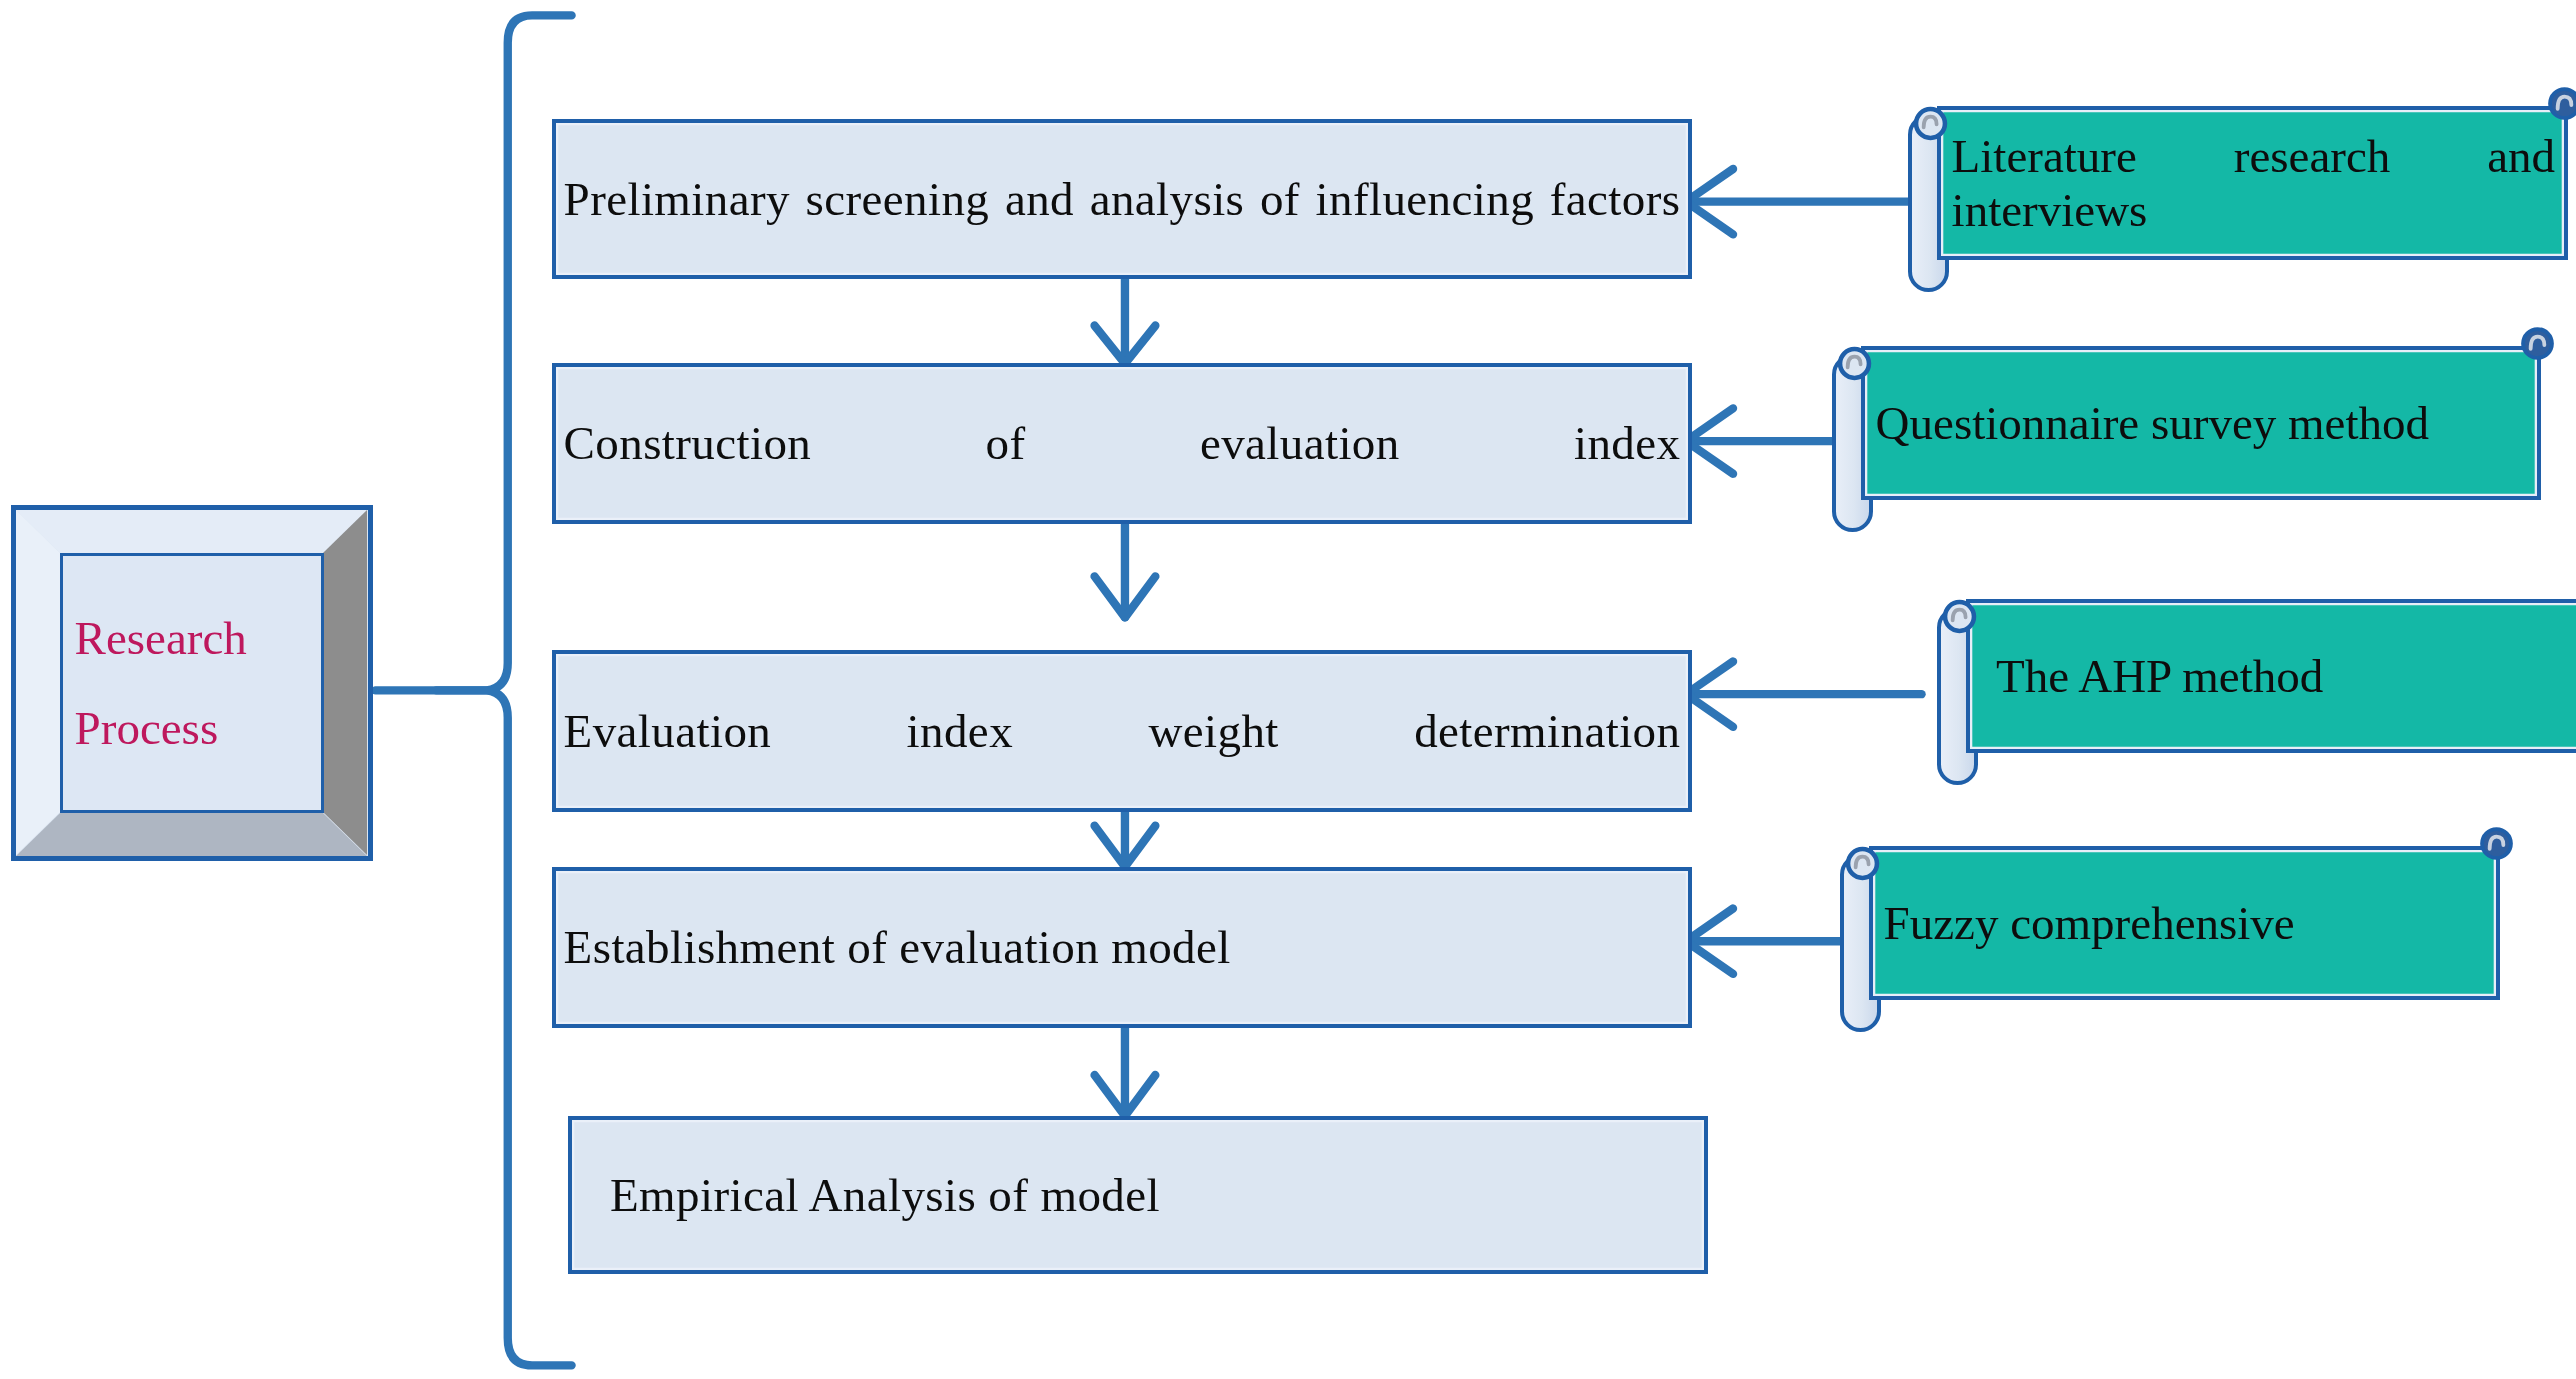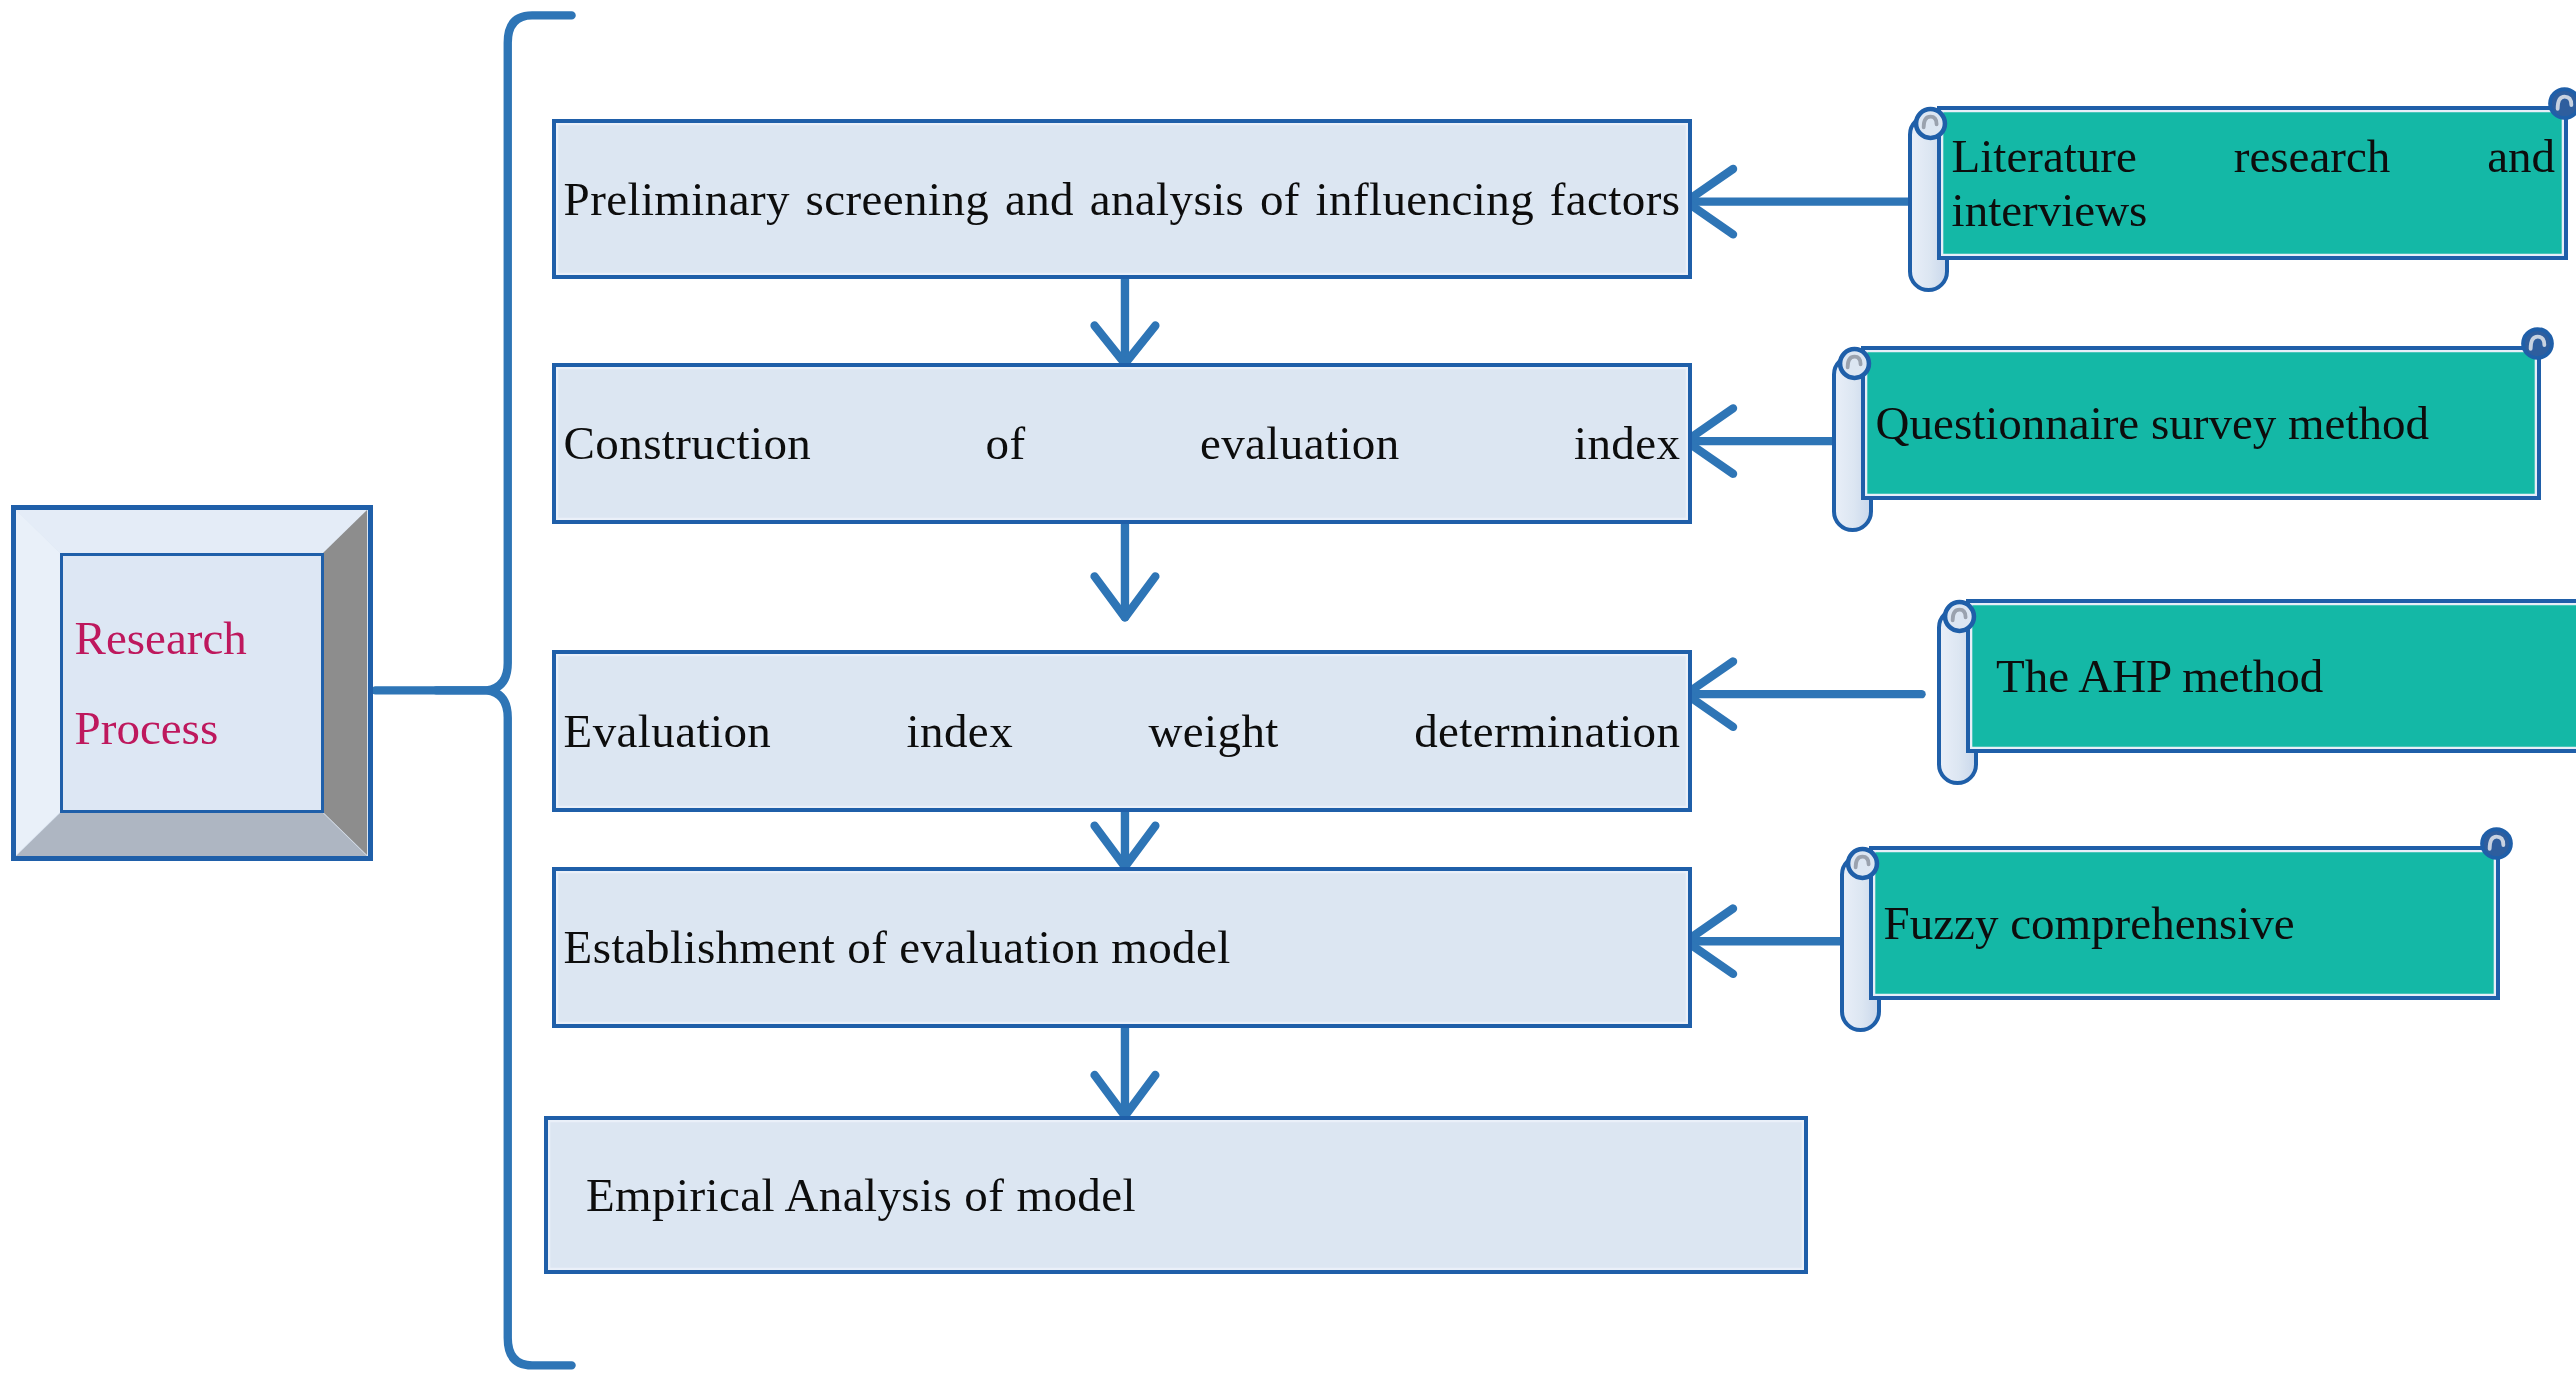--- a/index.html
+++ b/index.html
@@ -253,21 +253,21 @@
   </div>
 
   <div class="flow-box" style="left:552px; top:650px; width:1140px; height:162px;">
     <div class="flow-text justify-one">Evaluation index weight determination</div>
   </div>
 
   <div class="flow-box" style="left:552px; top:867px; width:1140px; height:161px;">
     <div class="flow-text left">Establishment of evaluation model</div>
   </div>
 
-  <div class="flow-box" style="left:544px; top:1116px; width:1264px; height:158px;">
+  <div class="flow-box" style="left:568px; top:1116px; width:1140px; height:158px;">
     <div class="flow-text indent">Empirical Analysis of model</div>
   </div>
 
   <div class="scroll-note" style="left:1908px; top:106px; width:660px; height:186px;">
     <div class="scroll-roll"></div>
     <svg class="curl" style="left:4.6px; top:0px;" viewBox="0 0 46 46">
       <circle cx="23" cy="23" r="19" fill="#DCE6F2" stroke="#1F5FA9" stroke-width="6"></circle>
       <path d="M 14 28 Q 14 14 23 14 Q 31 14 31 24" fill="none" stroke="#9AA2AE" stroke-width="5" stroke-linecap="round"></path>
     </svg>
     <svg class="curl" style="right:-13.7px; top:-20px;" viewBox="0 0 46 46">

